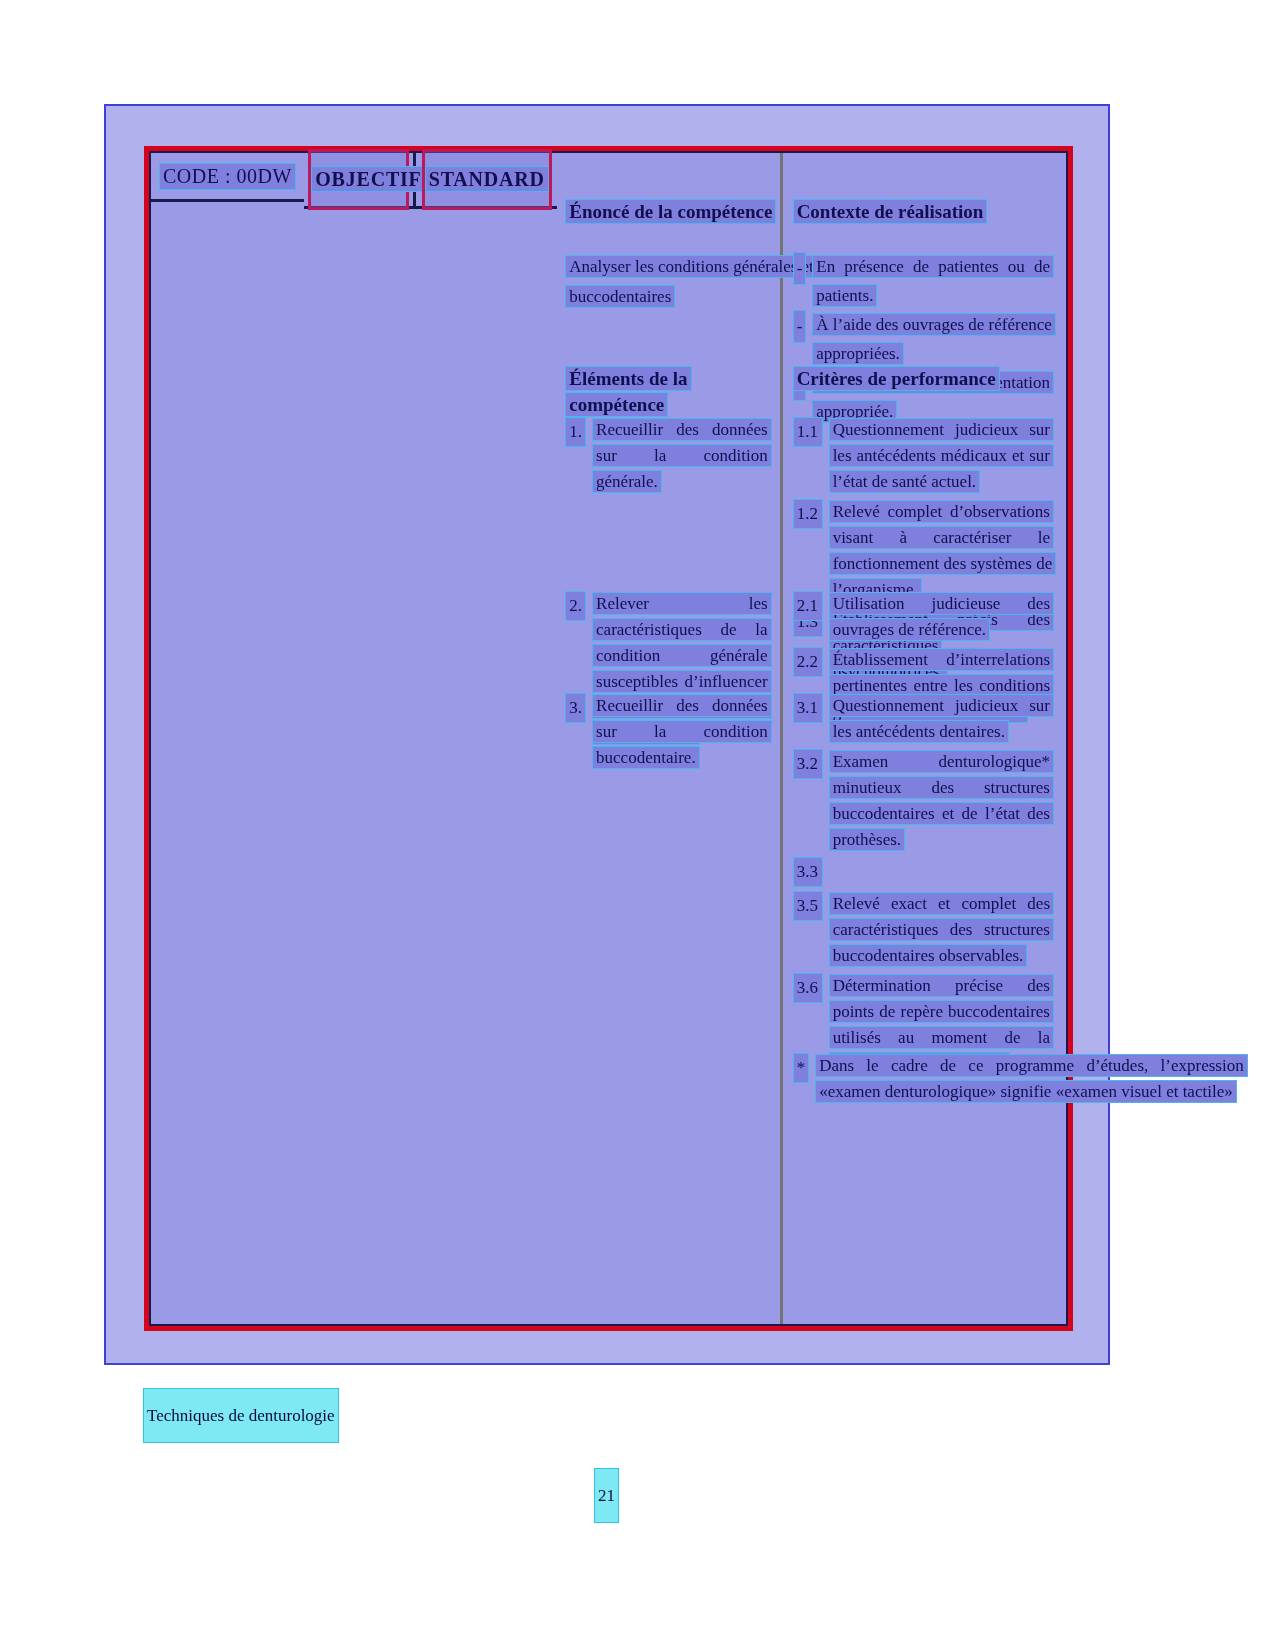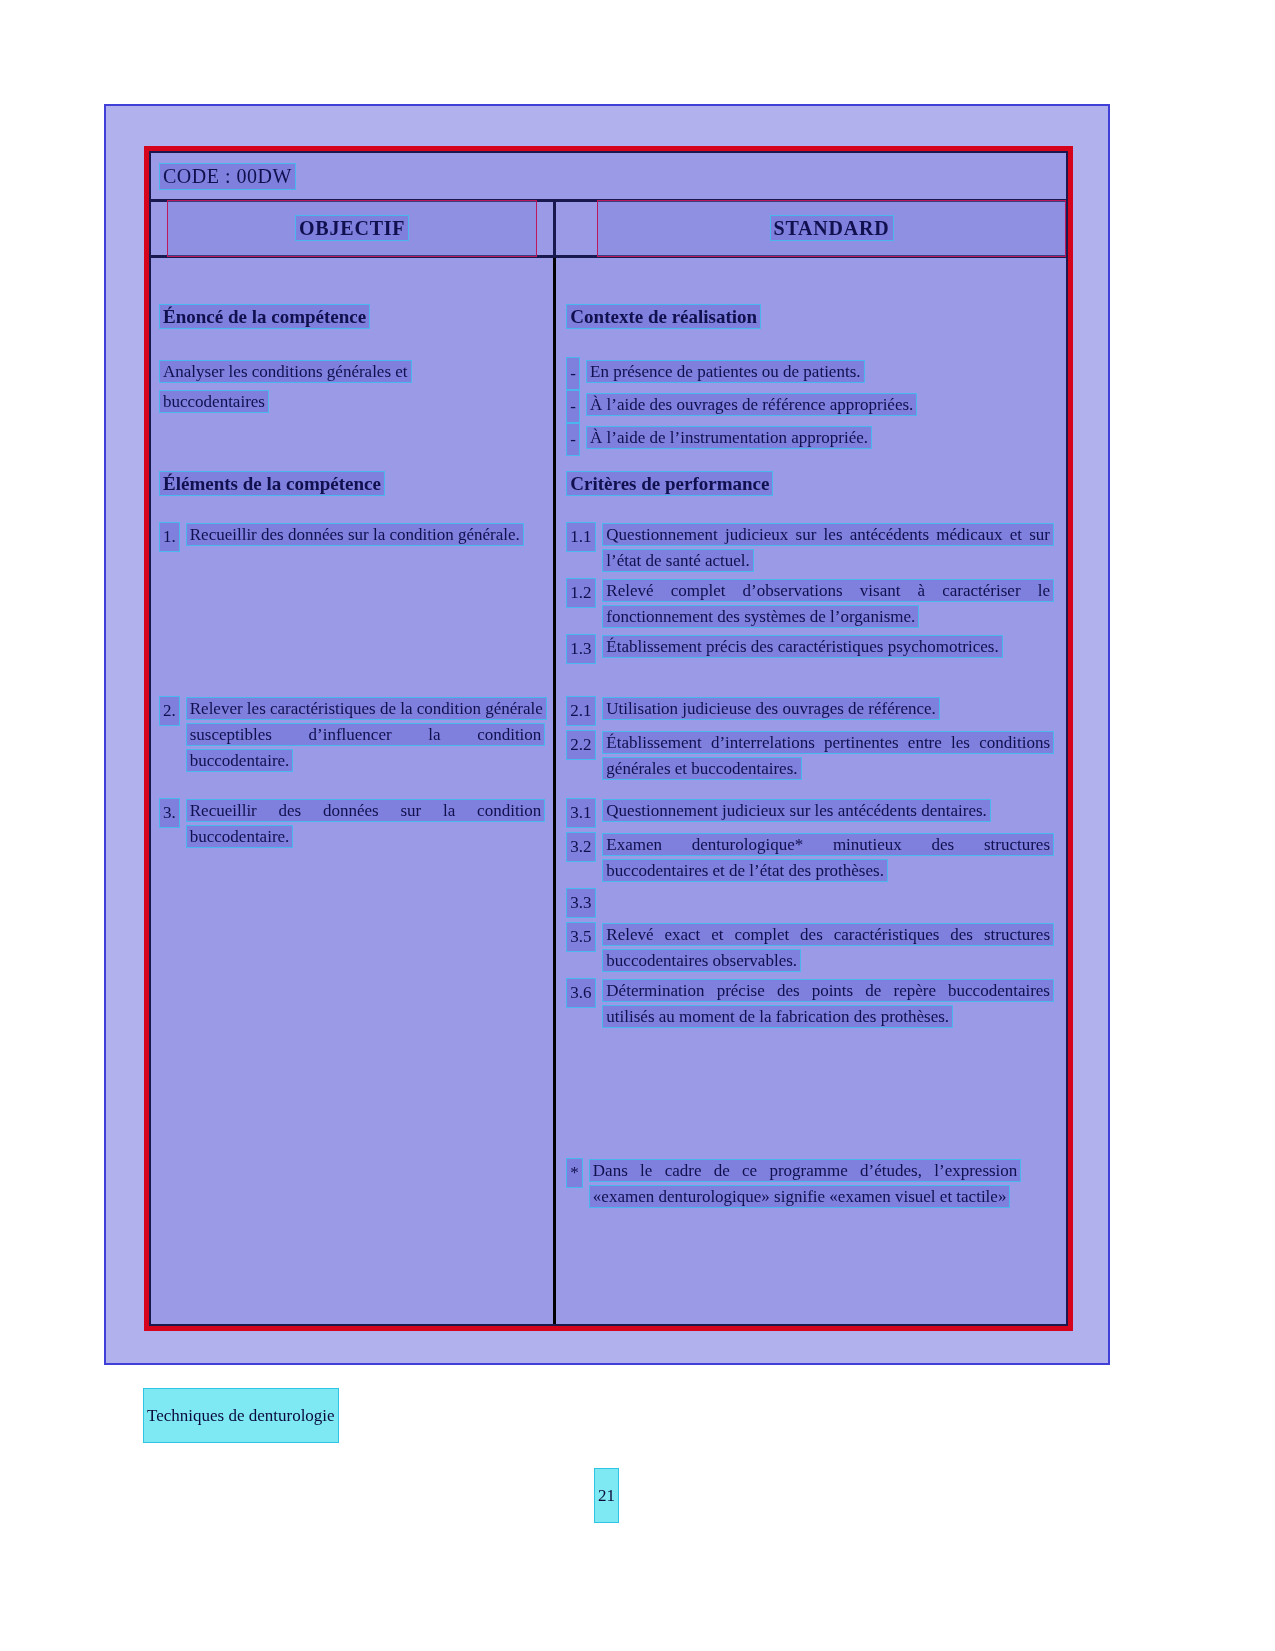--- a/index.html
+++ b/index.html
@@ -17,46 +17,46 @@
   }
   .table-outer {
     position:absolute; left:38px; top:40px;
     width:929px; height:1185px;
     border:5px solid #d6031c;
     background:#9a9ae7;
   }
   .table-inner {
     width:100%; height:100%;
     border:2px solid #191950;
-    display:flex; flex-direction:column;
+    display:flex; 
   }
   .code-row {
     height:49px; flex:0 0 auto;
     border-bottom:3px solid #191950;
     display:flex; align-items:center;
     padding:0 8px;
     font-size:20px; letter-spacing:0.5px;
   }
   .header-row {
     height:56px; flex:0 0 auto;
     border-bottom:3px solid #191950;
     display:flex;
   }
   .hcell { display:flex; align-items:center; justify-content:center; }
   .hcell.left  { width:44.3%; border-right:3px solid #191950; }
-  .hcell.right { flex:1;justify-content:flex-end; }
+  .hcell.right { flex:1; }
   .hbox {
     width:92%; text-align:center; padding:16px 0;
-    border:1px solid #be185d;
+    border:3px solid #be185d;
     background:rgba(125,125,221,0.35);
   }
   .hword { font-weight:bold; font-size:20px; letter-spacing:0.8px; }
   .body-row { flex:1; display:flex; position:relative; }
   .bcell { position:relative; }
-  .bcell.left  { width:44.3%; border-right:3px solid #000000; }
+  .bcell.left  { width:44.3%; border-right:3px solid #737373; }
   .bcell.right { flex:1; }
   .blk { position:absolute; font-size:17px; line-height:26px; }
   .hl {
     background:#7f7fdd;
     border:1px solid #49b6ee;
     padding:1px 3px;
     box-decoration-break:clone;
     -webkit-box-decoration-break:clone;
   }
   .heading { font-weight:bold; font-size:19px; }

